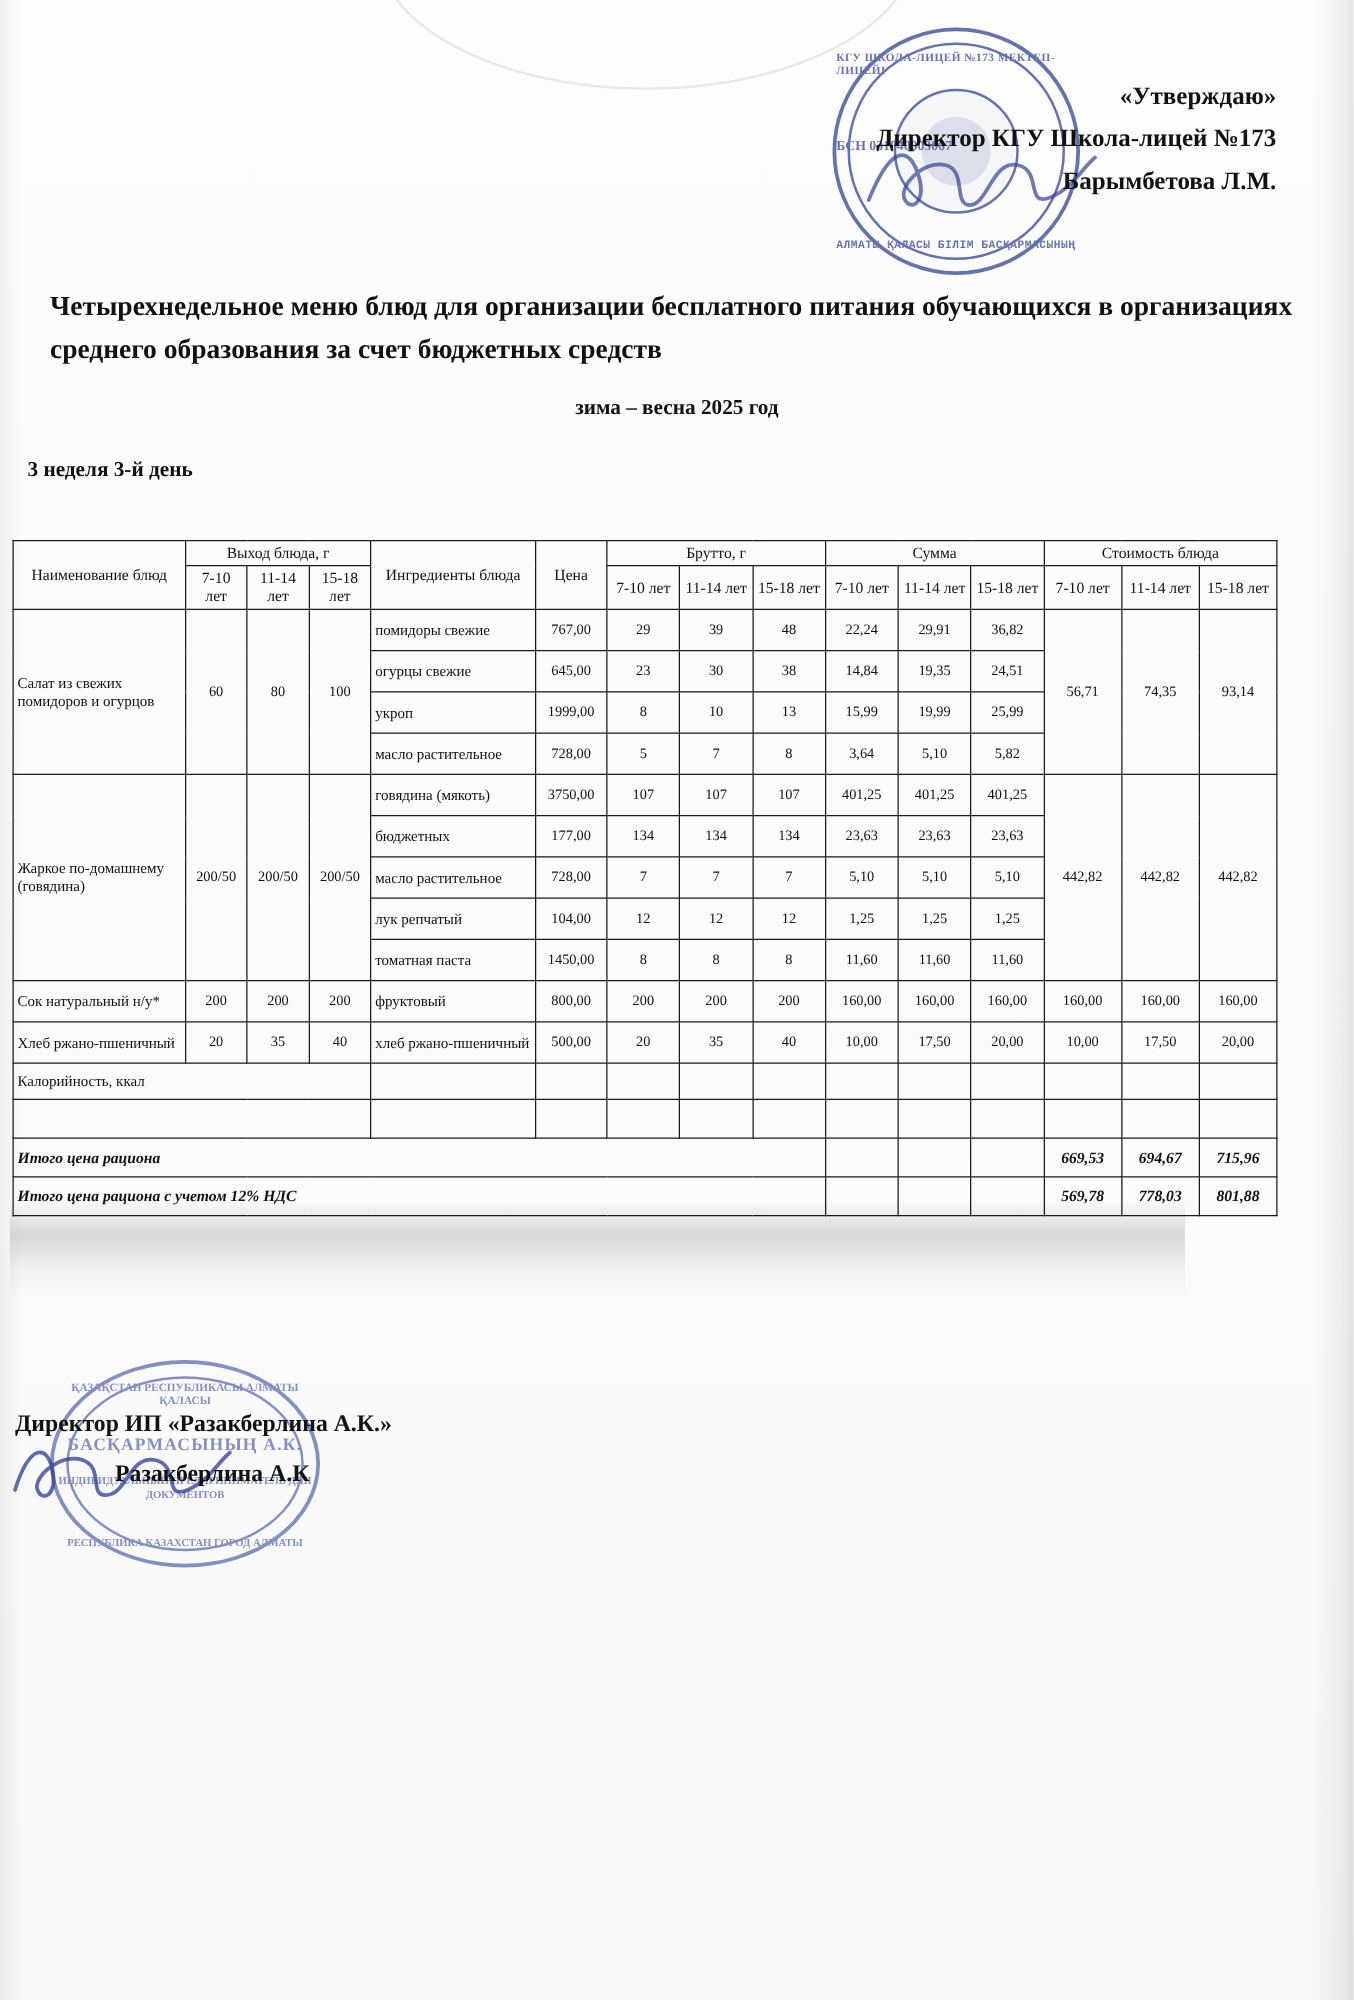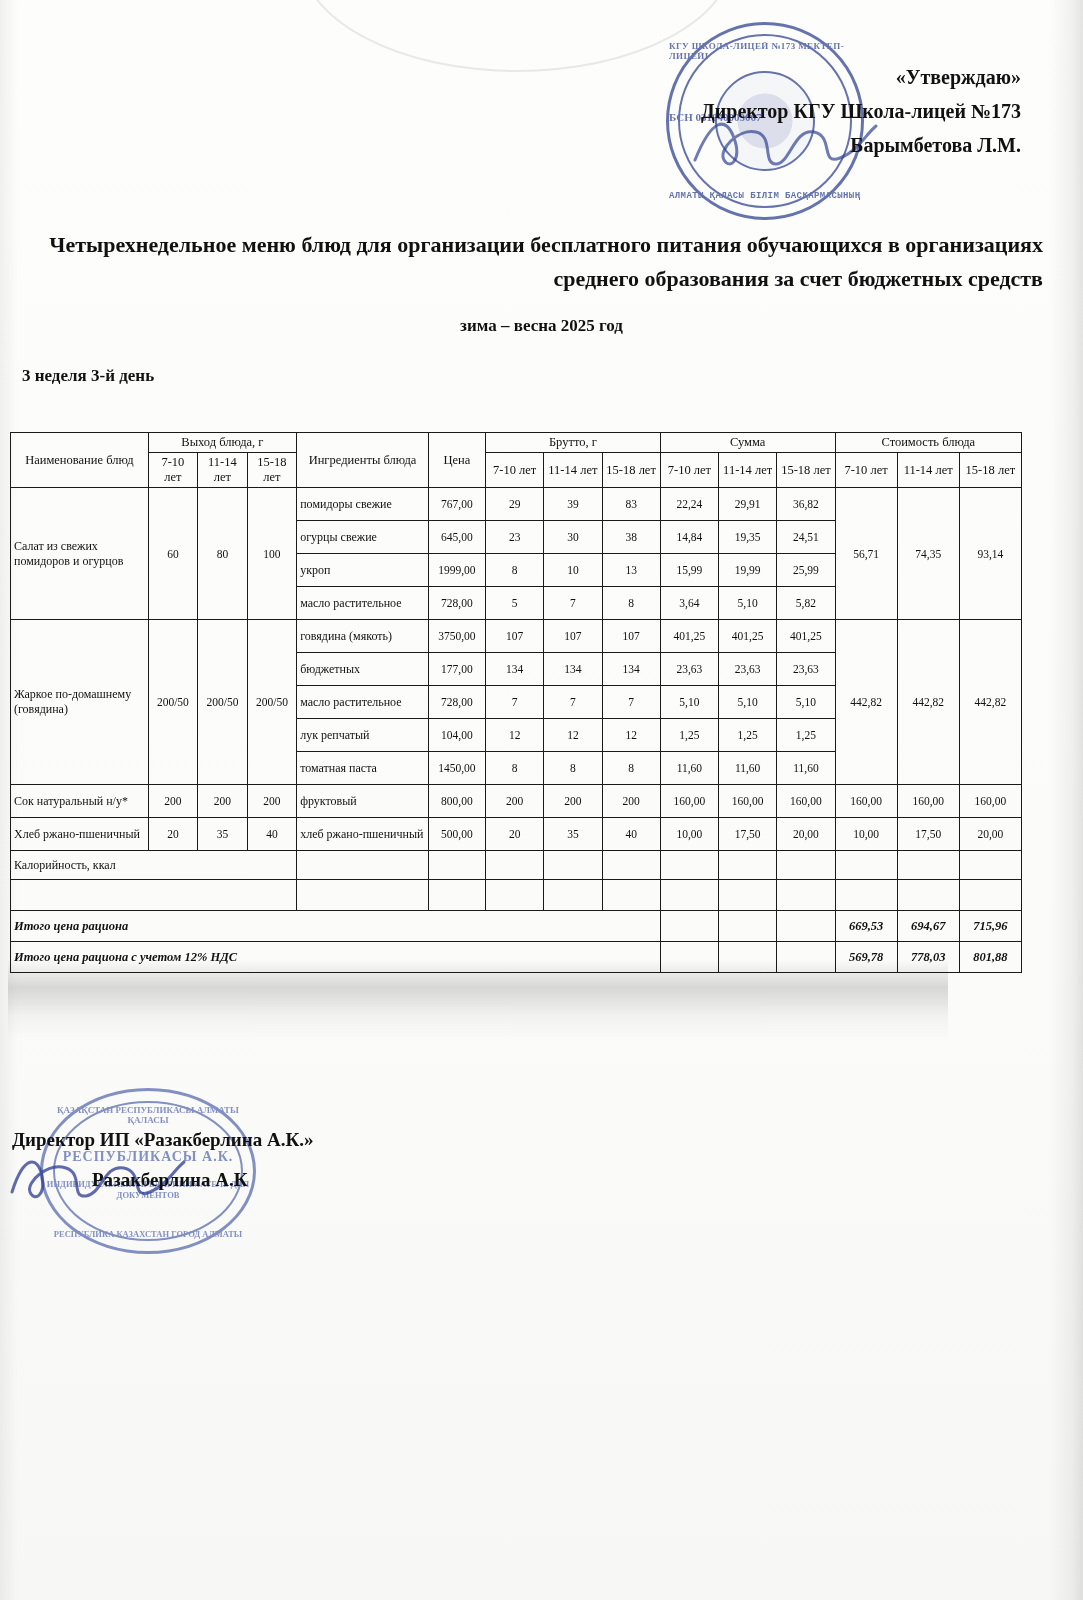--- a/index.html
+++ b/index.html
@@ -130,21 +130,21 @@
     width: 190px;
     height: 70px;
     opacity: .8;
   }
 
   
   .title {
     position: absolute;
     left: 0; right: 0;
     top: 228px;
-    text-align: right;
+    text-align: left;
     font-size: 22px;
     font-weight: bold;
     line-height: 34px;
     padding: 0 40px;
     box-sizing: border-box;
   }
   .subtitle {
     position: absolute;
     left: 0; right: 0;
     top: 316px;
@@ -302,21 +302,21 @@
       <tbody id="menu-body">
           <tr class="row-tall">
             <td class="left dish" rowspan="4">Салат из свежих помидоров и огурцов</td>
             <td class="num" rowspan="4">60</td>
             <td class="num" rowspan="4">80</td>
             <td class="num" rowspan="4">100</td>
             <td class="left ing">помидоры свежие</td>
             <td class="num">767,00</td>
             <td class="num">29</td>
             <td class="num">39</td>
-            <td class="num">83</td>
+            <td class="num">48</td>
             <td class="num">22,24</td>
             <td class="num">29,91</td>
             <td class="num">36,82</td>
             <td class="num" rowspan="4">56,71</td>
             <td class="num" rowspan="4">74,35</td>
             <td class="num" rowspan="4">93,14</td>
           </tr>
           <tr class="row-tall">
             <td class="left ing">огурцы свежие</td>
             <td class="num">645,00</td>
@@ -485,21 +485,21 @@
             <td class="num">801,88</td>
           </tr>
         </tbody>
     </table>
   </div>
 
   <div class="glare"></div>
 
   <div class="stamp2">
     <div class="s2-top">ҚАЗАҚСТАН РЕСПУБЛИКАСЫ АЛМАТЫ ҚАЛАСЫ</div>
-    <div class="s2-mid">РЕСПУБЛИКАСЫ А.К.</div>
+    <div class="s2-mid">БАСҚАРМАСЫНЫҢ А.К.</div>
     <div class="s2-low">ИНДИВИДУАЛЬНЫЙ ПРЕДПРИНИМАТЕЛЬ ДЛЯ ДОКУМЕНТОВ</div>
     <div class="s2-bottom">РЕСПУБЛИКА КАЗАХСТАН ГОРОД АЛМАТЫ</div>
   </div>
   <svg class="sign-scrawl2" viewBox="0 0 180 60">
     <path d="M4,44 C16,6 30,8 34,28 C38,48 26,54 22,44 C18,34 40,14 58,20 C76,26 62,50 78,48 C94,46 96,16 116,20 C136,24 122,52 142,44 C158,38 166,22 176,14" fill="none" stroke="#2f3f95" stroke-width="3" stroke-linecap="round" opacity="0.9"></path>
   </svg>
 
   <div class="footer">
     <div>Директор ИП «Разакберлина А.К.»</div>
     <div class="fio">Разакберлина А.К</div>

